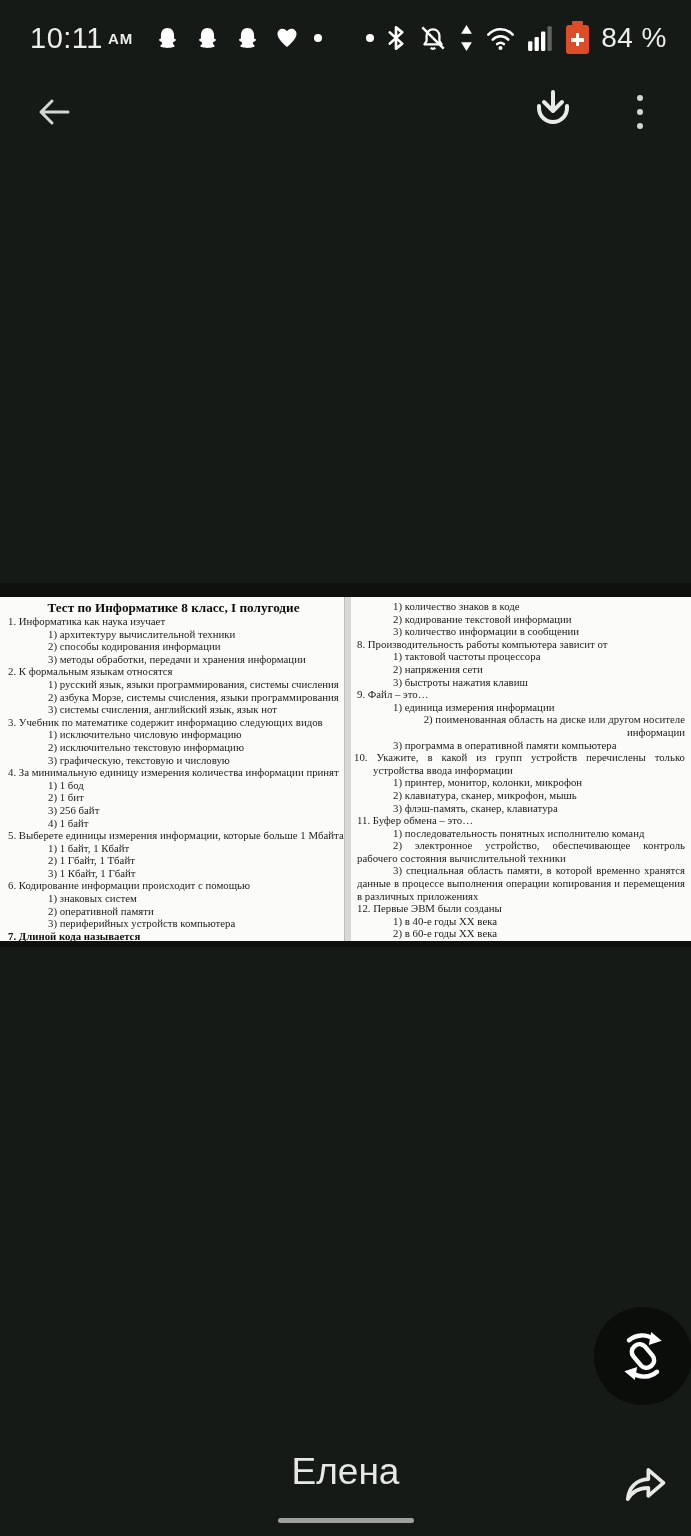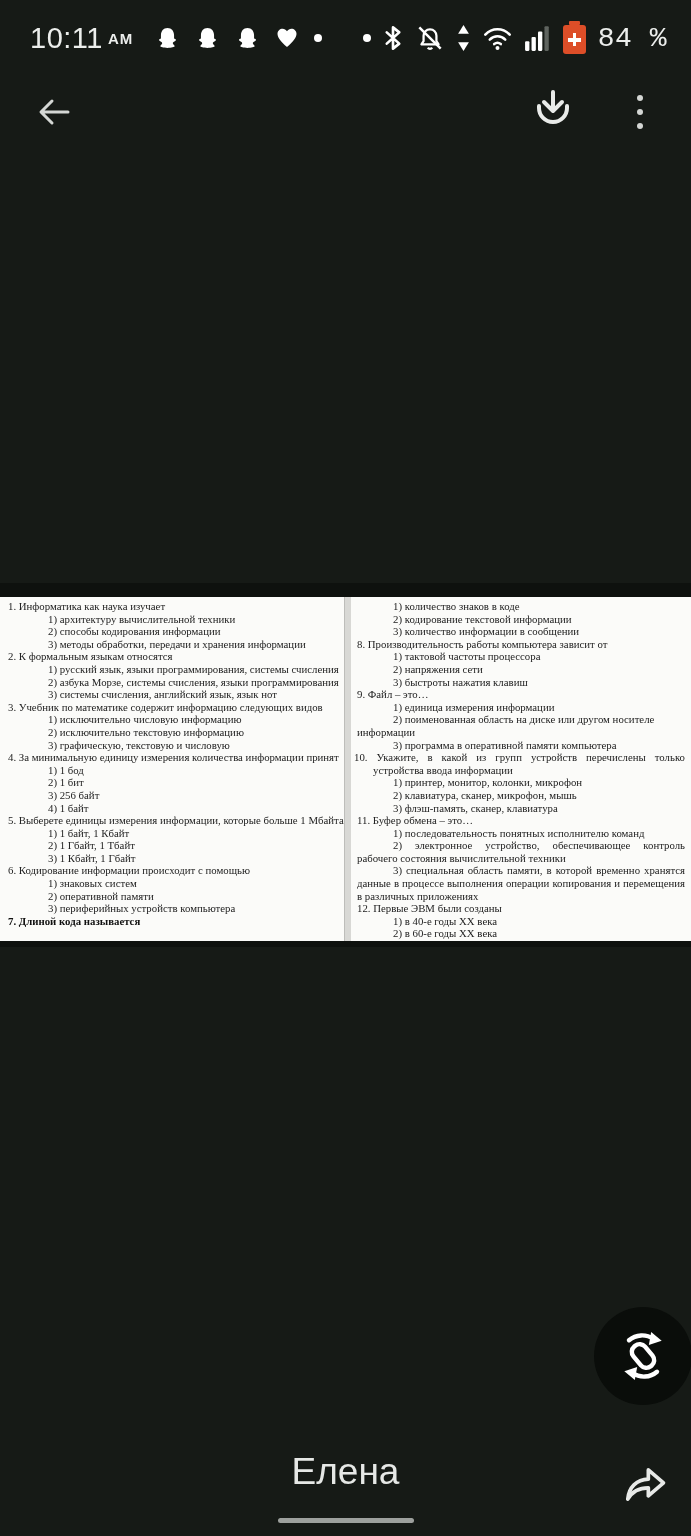--- a/index.html
+++ b/index.html
@@ -11,21 +11,21 @@
   }
   
   .status-bar{
     position:absolute;top:0;left:0;right:0;height:62px;
     display:flex;align-items:center;
     padding:14px 24px 0 30px;box-sizing:border-box;color:#eceeec;
   }
   .time{font-size:29px;font-weight:500;letter-spacing:0.5px;text-align:right;}
   .time-suffix{font-size:15px;font-weight:600;margin-left:5px;letter-spacing:1px;}
   .sb-left{display:flex;align-items:center;gap:15px;margin-left:22px;}
-  .sb-right{display:flex;align-items:center;gap:12px;margin-left:auto;font-family:Liberation Mono, monospace;}
+  .sb-right{display:flex;align-items:center;gap:12px;margin-left:auto;}
   .sb-dot{width:8px;height:8px;border-radius:50%;background:#fff;}
   .battery-body{position:relative;width:23px;height:29px;background:#dd4e28;border-radius:3px;margin-top:3px;}
   .battery-cap{position:absolute;top:-4px;left:6px;width:11px;height:4px;background:#dd4e28;border-radius:1px;}
   .battery-plus-h{position:absolute;top:13px;left:5px;width:13px;height:3.5px;background:#fff;}
   .battery-plus-v{position:absolute;top:8px;left:9.8px;width:3.5px;height:13px;background:#fff;}
   .battery-pct{font-size:28px;font-weight:500;letter-spacing:0.5px;}
   
   .header{position:absolute;top:78px;left:0;right:0;height:66px;}
   .back-btn{position:absolute;left:32px;top:12px;width:44px;height:44px;}
   .header-title{
@@ -41,21 +41,21 @@
     position:absolute;top:597px;left:0;width:691px;height:344px;
     background:#fbfbf9;color:#222;
     font-family:"Liberation Serif", serif;font-size:10.8px;line-height:12.6px;
   }
   .col{position:absolute;top:0;height:344px;box-sizing:border-box;overflow:hidden;}
   .col-left{left:0;width:344px;padding:3px 5px 0 8px;}
   .col-right{left:351px;width:340px;padding:3px 6px 0 6px;}
   .seam{position:absolute;left:344px;top:0;width:7px;height:344px;background:#d8d8d5;border-left:1px solid #bdbdba;box-sizing:border-box;}
   .doc-title{text-align:center;font-weight:bold;font-size:13.2px;line-height:15px;color:#0c0c0c;white-space:nowrap;}
   .line{white-space:nowrap;}
-  .line.wrap{white-space:normal;}
+  .line.wrap{white-space:normal;text-align:right;}
   .line.just{text-align:justify;-moz-text-align-last:left;text-align-last:left;}
   .line.bold{font-weight:bold;color:#101010;}
   .col-left .line-a{padding-left:40px;}
   .col-right .line-a{padding-left:36px;}
   .col-right .line-a.wrap{padding-left:0;text-indent:36px;}
   .col-right .line-q.hang{padding-left:19px;text-indent:-19px;margin-left:-3px;}
   
   .rotate-fab{
     position:absolute;left:594px;top:1307px;width:98px;height:98px;border-radius:50%;
     background:#0a0d0a;display:flex;align-items:center;justify-content:center;
@@ -143,20 +143,21 @@
     <div class="menu-btn">
       <span class="menu-dot"></span>
       <span class="menu-dot"></span>
       <span class="menu-dot"></span>
     </div>
   </div>
 
   <div class="photo-band"></div>
   <div class="document">
     <div class="col col-left">
+      <div class="doc-title">Тест по Информатике 8 класс, I полугодие</div>
       <div id="left-col-items">
           <div class="line line-q">1. Информатика как наука изучает</div>
           <div class="line line-a">1) архитектуру вычислительной техники</div>
           <div class="line line-a">2) способы кодирования информации</div>
           <div class="line line-a">3) методы обработки, передачи и хранения информации</div>
           <div class="line line-q">2. К формальным языкам относятся</div>
           <div class="line line-a">1) русский язык, языки программирования, системы счисления</div>
           <div class="line line-a">2) азбука Морзе, системы счисления, языки программирования</div>
           <div class="line line-a">3) системы счисления, английский язык, язык нот</div>
           <div class="line line-q">3. Учебник по математике содержит информацию следующих видов</div>

